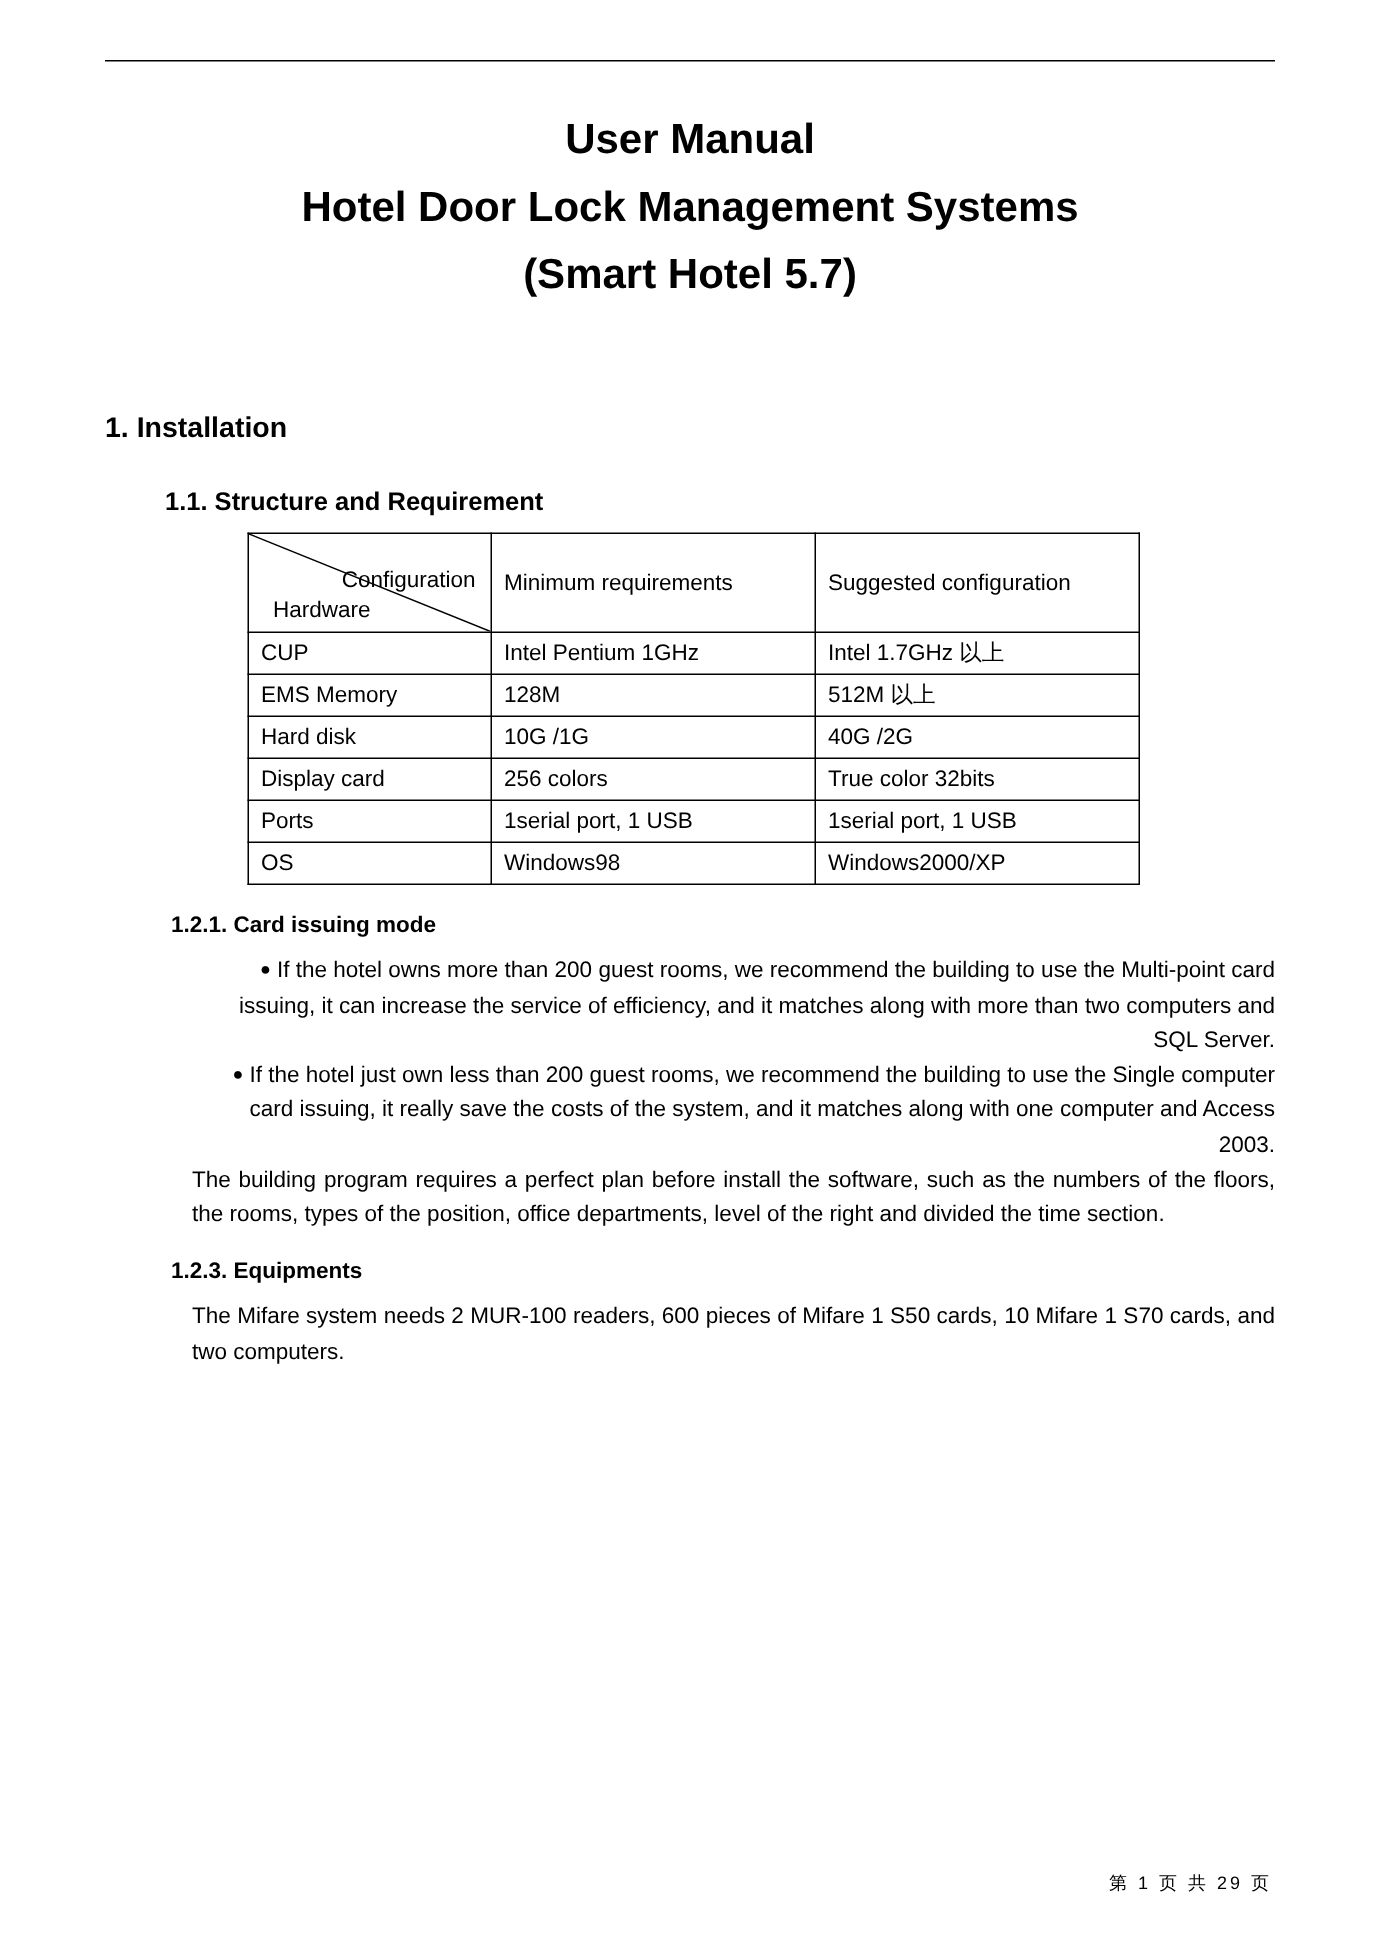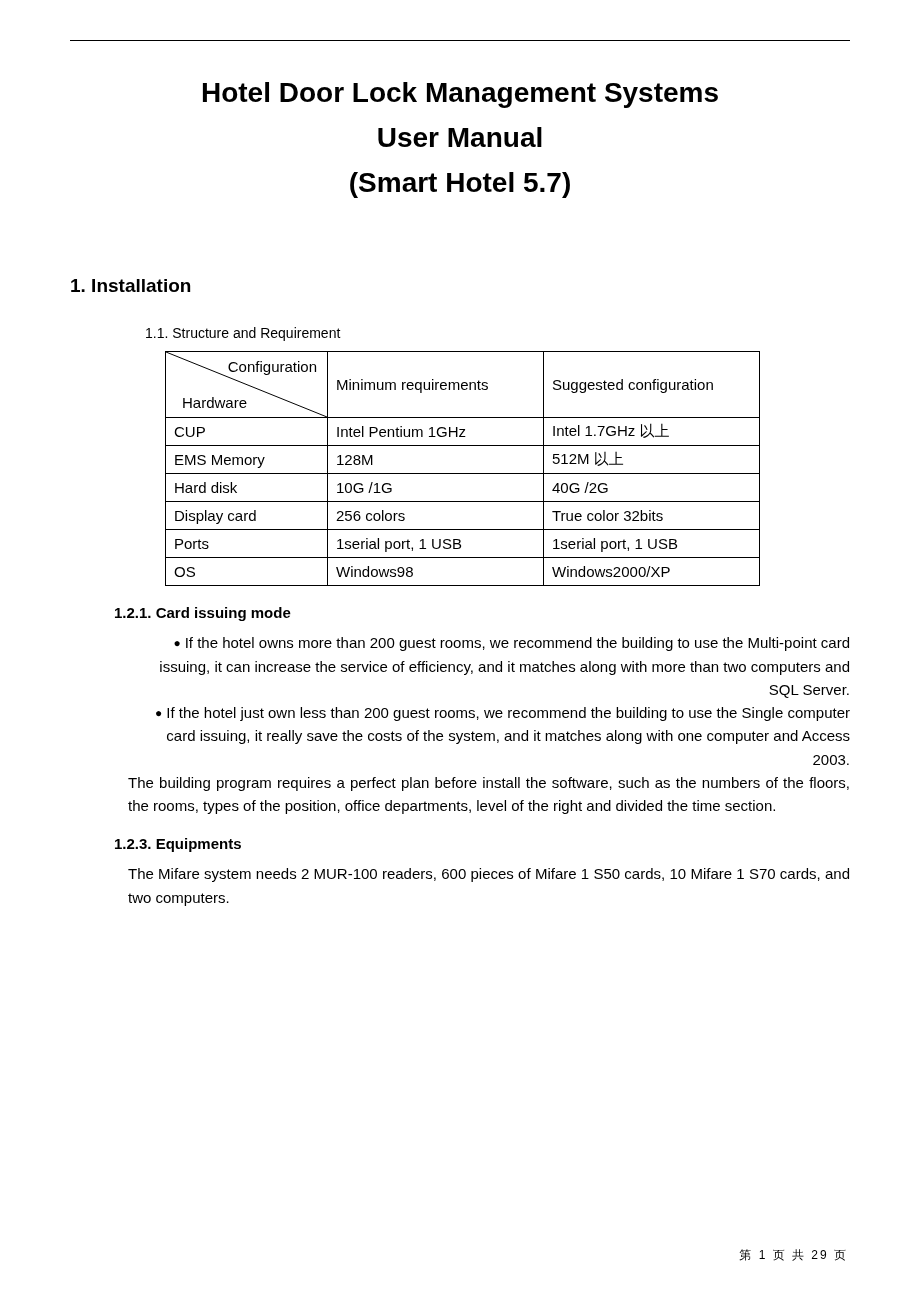--- a/index.html
+++ b/index.html
@@ -25,24 +25,23 @@
     line-height: 1.6;
     margin-bottom: 70px;
   }
   .h1 {
     font-size: 19px;
     font-weight: bold;
     margin-bottom: 28px;
   }
   .sec-11 { margin-left: 40px; }
   .h2 {
-    font-size: 14px;
-    font-weight: normal;
+    font-size: 17px;
+    font-weight: bold;
     margin-bottom: 10px;
-    margin-left: 35px;
   }
   .tbl-wrap { margin: 0 0 16px 55px; }
   table {
     border-collapse: collapse;
     width: 595px;
     font-size: 15px;
   }
   th, td {
     border: 1px solid #000;
     padding: 4px 8px;
@@ -57,21 +56,21 @@
     padding: 0;
     width: 162px;
   }
   th.diag svg {
     position: absolute;
     top: 0; left: 0;
     width: 100%; height: 100%;
   }
   th.diag .top-label {
     position: absolute;
-    top: 6px; right: 10px;
+    top: 22px; right: 10px;
     font-size: 15px;
   }
   th.diag .bot-label {
     position: absolute;
     bottom: 6px; left: 16px;
     font-size: 15px;
   }
   th.colh { width: 216px; }
   .h3 {
     font-size: 15px;
@@ -104,22 +103,22 @@
     letter-spacing: 2px;
   }
 </style>
 </head>
 <body>
 
 <div class="page">
   <div class="top-rule"></div>
 
   <div class="title">
+    <div>User Manual</div>
     <div>Hotel Door Lock Management Systems</div>
-    <div>User Manual</div>
     <div>(Smart Hotel 5.7)</div>
   </div>
 
   <div class="h1">1. Installation</div>
 
   <div class="sec-11">
     <div class="h2">1.1. Structure and Requirement</div>
 
     <div class="tbl-wrap">
       <table>

